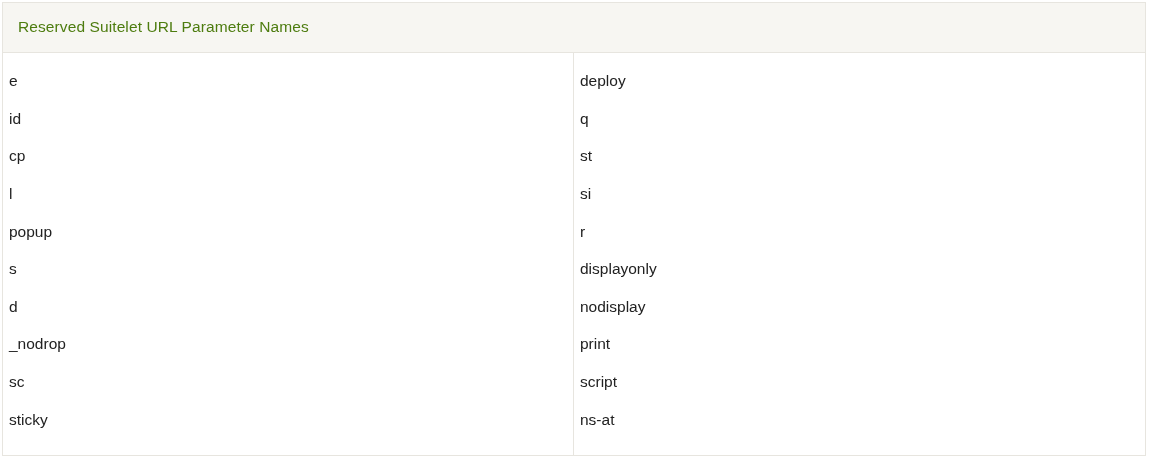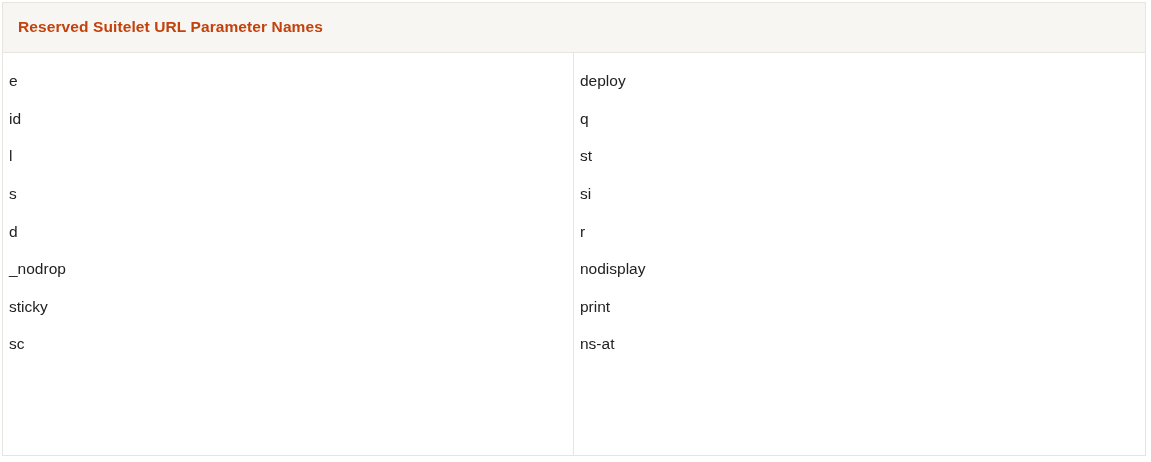--- a/index.html
+++ b/index.html
@@ -42,23 +42,23 @@
     height: 50px;
     background: #f7f6f2;
     border-bottom: 1px solid #e7e5df;
     display: flex;
     align-items: center;
     padding: 0 0 0 15px;
   }
   .table-caption-text {
     font-size: 15.5px;
     line-height: 1.2;
-    color: #c2410c;
+    color: #4d7c0f;
     letter-spacing: 0.1px;
-    font-weight: 700;
+    font-weight: 400;
     white-space: nowrap;
   }
 
   
   .table-body {
     display: flex;
     box-sizing: border-box;
     height: 402px;
   }
   .col {
@@ -98,36 +98,40 @@
 
     <div class="table-caption">
       <span class="table-caption-text">Reserved Suitelet URL Parameter Names</span>
     </div>
 
     <div class="table-body">
 
       <div class="col col-left">
         <div class="cell">e</div>
         <div class="cell">id</div>
+        <div class="cell">cp</div>
         <div class="cell">l</div>
+        <div class="cell">popup</div>
         <div class="cell">s</div>
         <div class="cell">d</div>
         <div class="cell">_nodrop</div>
+        <div class="cell">sc</div>
         <div class="cell">sticky</div>
-        <div class="cell">sc</div>
         <div class="cell empty"></div>
       </div>
 
       <div class="col col-right">
         <div class="cell">deploy</div>
         <div class="cell">q</div>
         <div class="cell">st</div>
         <div class="cell">si</div>
         <div class="cell">r</div>
+        <div class="cell">displayonly</div>
         <div class="cell">nodisplay</div>
         <div class="cell">print</div>
+        <div class="cell">script</div>
         <div class="cell">ns-at</div>
       </div>
 
     </div>
   </div>
 
 </div>
 
 </body></html>

